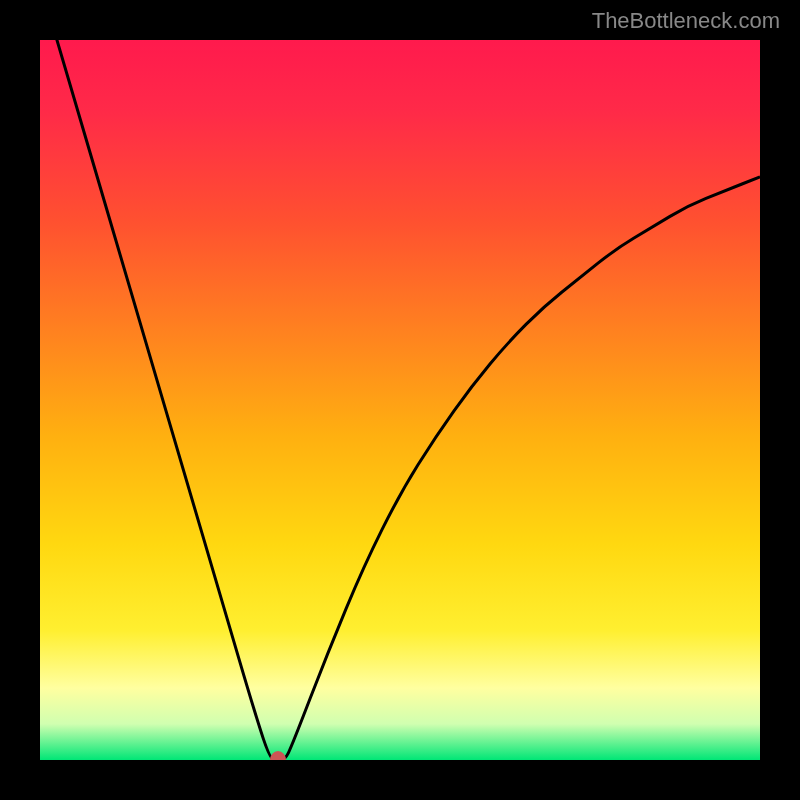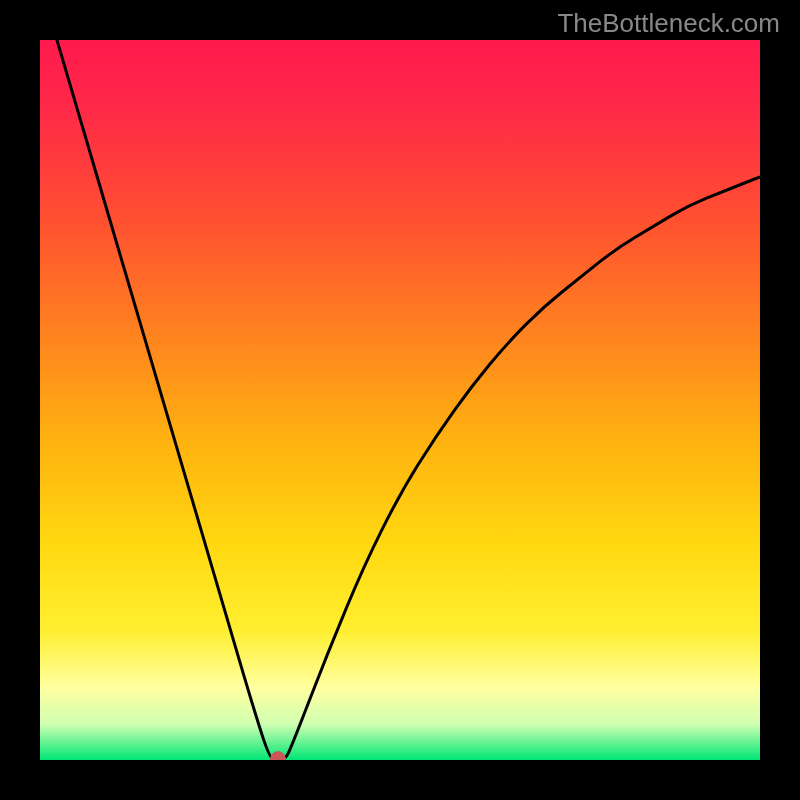--- a/index.html
+++ b/index.html
@@ -13,21 +13,21 @@
       background: #000;
       position: relative;
       overflow: hidden;
     }
     .watermark {
       position: absolute;
       top: 8px;
       right: 20px;
       color: #888;
       font-family: Arial, sans-serif;
-      font-size: 26px;
+      font-size: 22px;
       z-index: 10;
     }
     .chart-area {
       position: absolute;
       top: 40px;
       left: 40px;
       width: 720px;
       height: 720px;
       overflow: hidden;
     }

